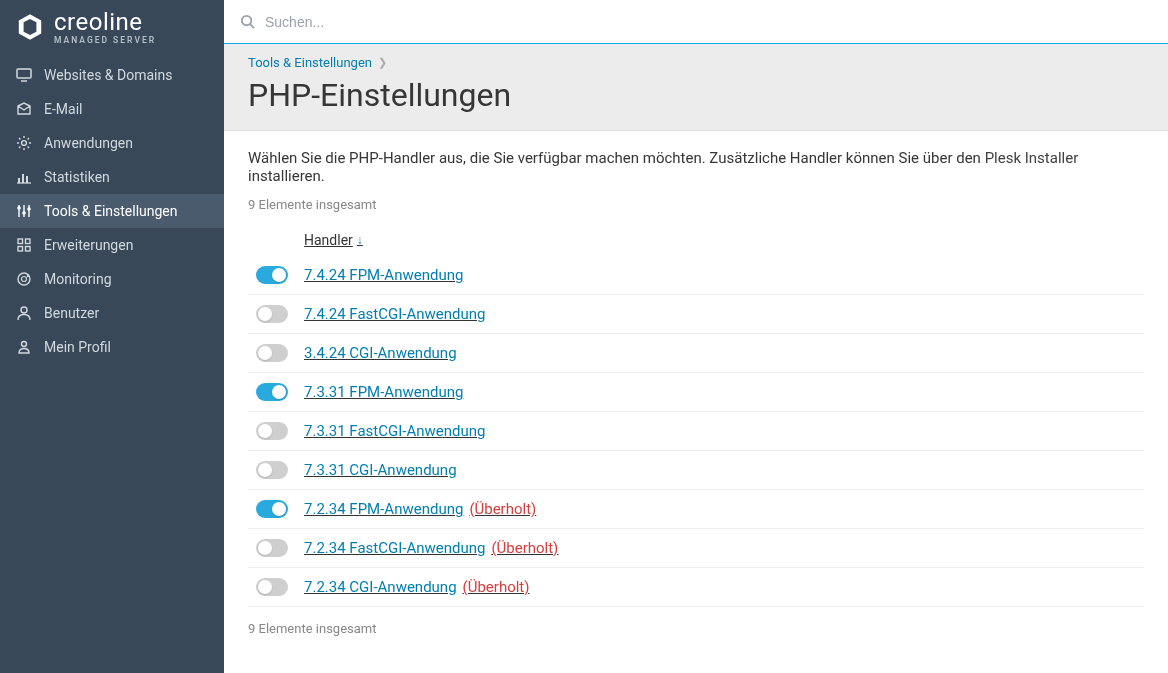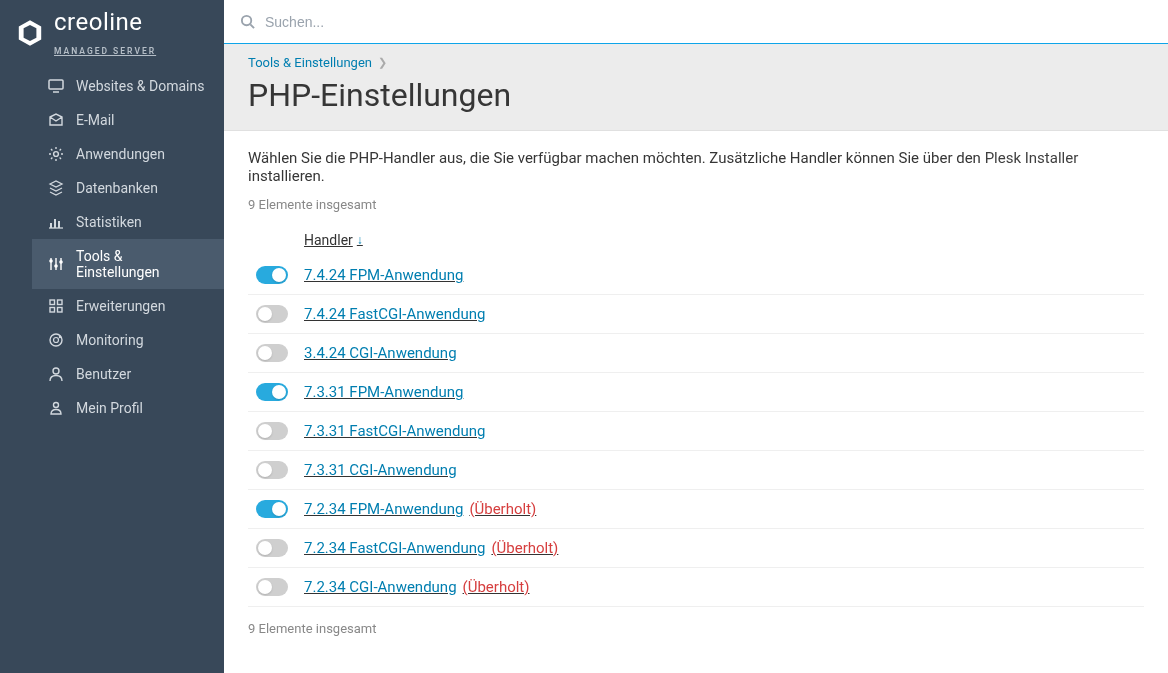--- a/index.html
+++ b/index.html
@@ -3,23 +3,23 @@
   <meta charset="utf-8">
   <style>
     * { margin: 0; padding: 0; box-sizing: border-box; }
     body { font-family: -apple-system, BlinkMacSystemFont, "Segoe UI", Roboto, "Helvetica Neue", Arial, sans-serif; font-size: 14px; color: #333; width: 1168px; height: 673px; overflow: hidden; display: flex; }
     
     .sidebar { width: 224px; background: #384859; color: #c0c8d0; display: flex; flex-direction: column; flex-shrink: 0; }
     .logo-area { padding: 10px 14px; display: flex; align-items: center; gap: 8px; }
     .logo-mark { width: 32px; height: 32px; flex-shrink: 0; }
     .logo-text { display: flex; flex-direction: column; line-height: 1; }
     .logo-main { color: #fff; font-size: 24px; font-weight: 400; letter-spacing: 0.5px; }
-    .logo-sub { color: #b5bec7; font-size: 8.5px; letter-spacing: 2px; font-weight: 600; margin-top: 13px; text-decoration: underline; }
+    .logo-sub { color: #b5bec7; font-size: 8.5px; letter-spacing: 2px; font-weight: 600; margin-top: 2px; }
     
-    .nav { list-style: none; padding-top: 3px; padding-left: 32px; }
+    .nav { list-style: none; padding-top: 3px; }
     .nav-item { display: flex; align-items: center; gap: 12px; padding: 9px 16px; cursor: pointer; color: #d2d8de; font-size: 14px; }
     .nav-item.active { background: #4a5b6d; color: #fff; }
     .nav-icon { width: 16px; height: 16px; flex-shrink: 0; display: inline-flex; align-items: center; justify-content: center; }
     .nav-icon svg { width: 16px; height: 16px; fill: currentColor; }
 
     .collapse-handle { position: absolute; left: 224px; top: 410px; width: 12px; height: 90px; background: #d9dee3; border-radius: 0 4px 4px 0; display: flex; align-items: center; justify-content: center; cursor: pointer; color: #555; font-size: 9px; }
     
     .main { flex: 1; display: flex; flex-direction: column; background: #fff; min-width: 0; position: relative; }
     .search-bar { height: 44px; display: flex; align-items: center; padding: 0 16px; border-bottom: 1px solid #0ea5e9; }
     .search-icon { color: #9aa3ad; margin-right: 10px; display: inline-flex; }
@@ -93,28 +93,20 @@
           <svg viewBox="0 0 16 16">
             <circle cx="8" cy="8" r="2.4" fill="none" stroke="currentColor" stroke-width="1.4"></circle>
             <path d="M8 1v2M8 13v2M1 8h2M13 8h2M3 3l1.4 1.4M11.6 11.6L13 13M13 3l-1.4 1.4M4.4 11.6L3 13" stroke="currentColor" stroke-width="1.4"></path>
           </svg>
         </span>
         <span>Anwendungen</span>
       </li>
       <li class="nav-item">
         <span class="nav-icon">
           <svg viewBox="0 0 16 16">
-            <path d="M2 4 L8 1 L14 4 L8 7 Z M2 8 L8 11 L14 8 M2 12 L8 15 L14 12" fill="none" stroke="currentColor" stroke-width="1.3"></path>
-          </svg>
-        </span>
-        <span>Datenbanken</span>
-      </li>
-      <li class="nav-item">
-        <span class="nav-icon">
-          <svg viewBox="0 0 16 16">
             <line x1="3" y1="14" x2="3" y2="9" stroke="currentColor" stroke-width="2"></line>
             <line x1="7" y1="14" x2="7" y2="5" stroke="currentColor" stroke-width="2"></line>
             <line x1="11" y1="14" x2="11" y2="7" stroke="currentColor" stroke-width="2"></line>
             <line x1="1" y1="14" x2="15" y2="14" stroke="currentColor" stroke-width="1.3"></line>
           </svg>
         </span>
         <span>Statistiken</span>
       </li>
       <li class="nav-item active">
         <span class="nav-icon">

